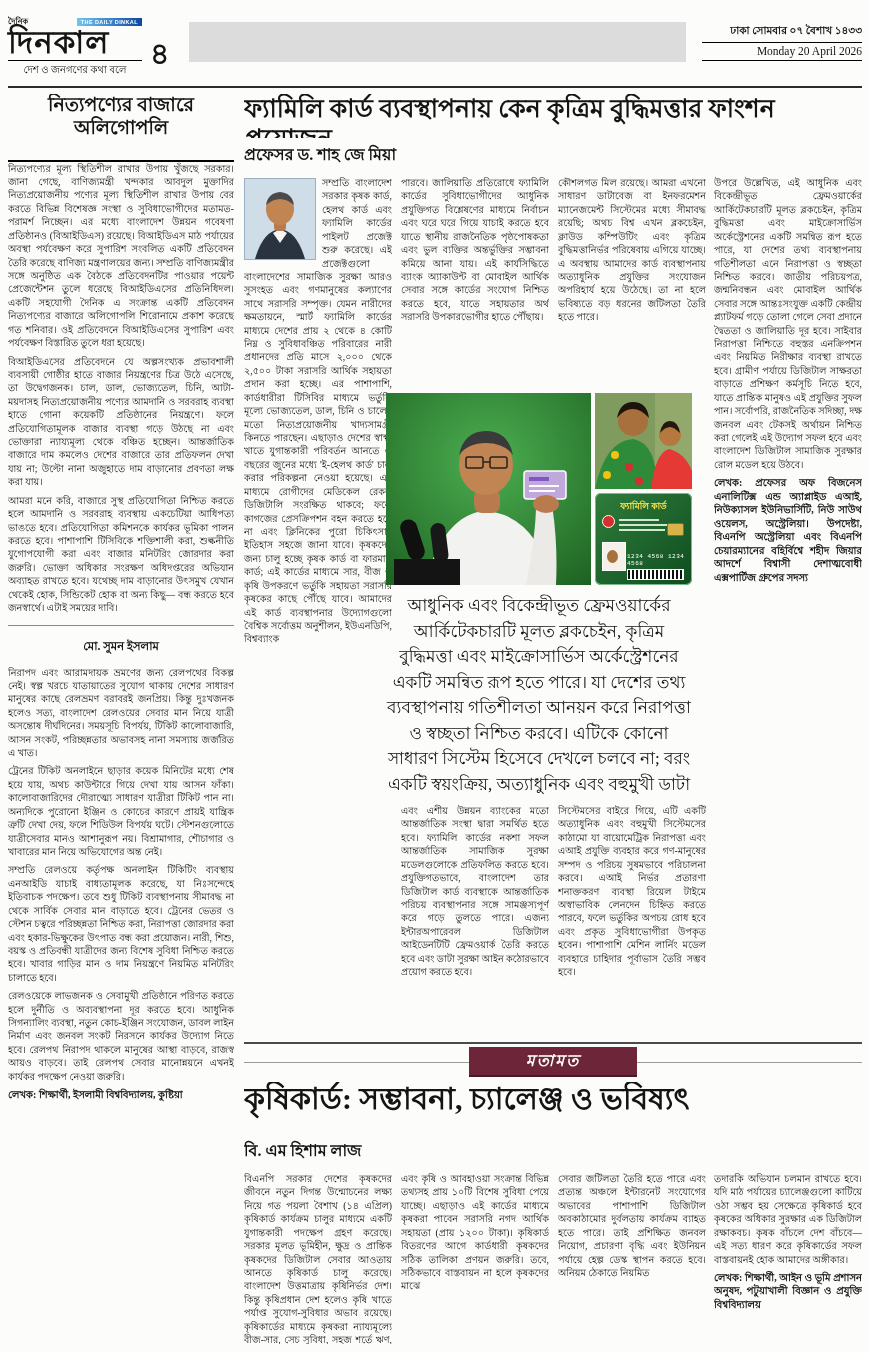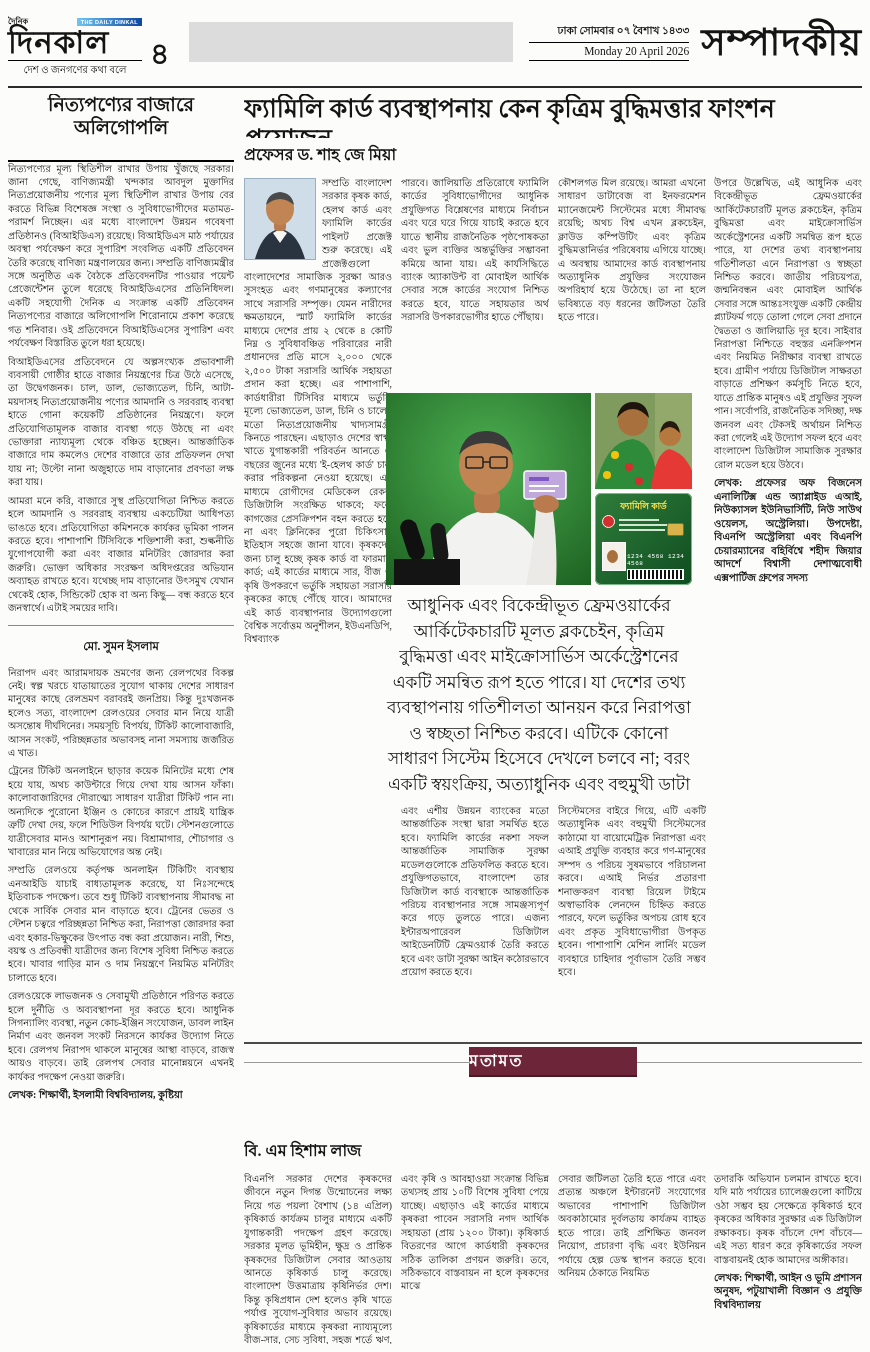--- a/index.html
+++ b/index.html
@@ -56,22 +56,22 @@
   .fc-number{position:absolute;left:32px;bottom:18px;color:#fff;font-size:6px;letter-spacing:.5px;font-family:"Liberation Mono",monospace;}
   .fc-barcode{position:absolute;left:32px;bottom:5px;right:8px;height:9px;background:
       repeating-linear-gradient(90deg,#111 0 2px,#fff 2px 4px);border:1px solid #fff;}
   
   .pull-quote{position:absolute;left:142px;top:417px;width:306px;height:204px;overflow:hidden;
       font-size:17px;line-height:1.5;text-align:center;font-weight:500;}
   
   .op-divider{position:absolute;left:244px;top:1042px;width:618px;border-top:2px solid #4a4a4a;}
   .op-badge-row{position:absolute;left:244px;top:1047px;width:618px;height:30px;display:flex;align-items:center;}
   .op-line{flex:1;border-top:1.5px solid #9a9a9a;}
-  .op-badge{width:168px;height:28px;background:#6d2639;color:#fff;font-size:16px;font-weight:bold;
-      text-align:left;line-height:27px;letter-spacing:2px;border-bottom:2px solid #4a1825;}
+  .op-badge{width:168px;height:28px;background:#6d2639;color:#fff;font-size:16px;font-weight:bold;font-style:italic;
+      text-align:center;line-height:27px;letter-spacing:2px;border-bottom:2px solid #4a1825;}
   .op-headline{position:absolute;left:244px;top:1082px;width:618px;height:50px;overflow:hidden;
       font-size:30px;font-weight:bold;line-height:1.15;}
   .op-byline{position:absolute;left:244px;top:1138px;width:618px;height:26px;overflow:hidden;font-size:16px;font-weight:bold;}
   .op-body{position:absolute;left:244px;top:1172px;width:618px;height:172px;}
   .ocol{position:absolute;top:0;width:148px;height:172px;overflow:hidden;}
 </style>
 </head>
 <body>
 
 <div class="page">
@@ -85,21 +85,20 @@
       <div class="paper-name">দিনকাল</div>
       <div class="logo-rule"></div>
       <div class="tagline">দেশ ও জনগণের কথা বলে</div>
     </div>
     <div class="page-num">৪</div>
     <div class="ad-box"></div>
     <div class="date-block">
       <div class="date-bn">ঢাকা সোমবার ০৭ বৈশাখ ১৪৩৩</div>
       <div class="date-en">Monday 20 April 2026</div>
     </div>
-    <div class="section-masthead">সম্পাদকীয়</div>
   </div>
   <div class="hdr-rule"></div>
 
   <div class="left-rail">
     <div>
       <div class="lr-headline">নিত্যপণ্যের বাজারে অলিগোপলি</div>
       <div class="body-txt">
         <p>নিত্যপণ্যের মূল্য স্থিতিশীল রাখার উপায় খুঁজছে সরকার। জানা গেছে, বাণিজ্যমন্ত্রী খন্দকার আবদুল মুক্তাদির নিত্যপ্রয়োজনীয় পণ্যের মূল্য স্থিতিশীল রাখার উপায় বের করতে বিভিন্ন বিশেষজ্ঞ সংস্থা ও সুবিধাভোগীদের মতামত-পরামর্শ নিচ্ছেন। এর মধ্যে বাংলাদেশ উন্নয়ন গবেষণা প্রতিষ্ঠানও (বিআইডিএস) রয়েছে। বিআইডিএস মাঠ পর্যায়ের অবস্থা পর্যবেক্ষণ করে সুপারিশ সংবলিত একটি প্রতিবেদন তৈরি করেছে বাণিজ্য মন্ত্রণালয়ের জন্য। সম্প্রতি বাণিজ্যমন্ত্রীর সঙ্গে অনুষ্ঠিত এক বৈঠকে প্রতিবেদনটির পাওয়ার পয়েন্ট প্রেজেন্টেশন তুলে ধরেছে বিআইডিএসের প্রতিনিধিদল। একটি সহযোগী দৈনিক এ সংক্রান্ত একটি প্রতিবেদন নিত্যপণ্যের বাজারে অলিগোপলি শিরোনামে প্রকাশ করেছে গত শনিবার। ওই প্রতিবেদনে বিআইডিএসের সুপারিশ এবং পর্যবেক্ষণ বিস্তারিত তুলে ধরা হয়েছে।</p>
         <p>বিআইডিএসের প্রতিবেদনে যে অল্পসংখ্যক প্রভাবশালী ব্যবসায়ী গোষ্ঠীর হাতে বাজার নিয়ন্ত্রণের চিত্র উঠে এসেছে, তা উদ্বেগজনক। চাল, ডাল, ভোজ্যতেল, চিনি, আটা-ময়দাসহ নিত্যপ্রয়োজনীয় পণ্যের আমদানি ও সরবরাহ ব্যবস্থা হাতে গোনা কয়েকটি প্রতিষ্ঠানের নিয়ন্ত্রণে। ফলে প্রতিযোগিতামূলক বাজার ব্যবস্থা গড়ে উঠছে না এবং ভোক্তারা ন্যায্যমূল্য থেকে বঞ্চিত হচ্ছেন। আন্তর্জাতিক বাজারে দাম কমলেও দেশের বাজারে তার প্রতিফলন দেখা যায় না; উল্টো নানা অজুহাতে দাম বাড়ানোর প্রবণতা লক্ষ করা যায়।</p>
         <p>আমরা মনে করি, বাজারে সুস্থ প্রতিযোগিতা নিশ্চিত করতে হলে আমদানি ও সরবরাহ ব্যবস্থায় একচেটিয়া আধিপত্য ভাঙতে হবে। প্রতিযোগিতা কমিশনকে কার্যকর ভূমিকা পালন করতে হবে। পাশাপাশি টিসিবিকে শক্তিশালী করা, শুল্কনীতি যুগোপযোগী করা এবং বাজার মনিটরিং জোরদার করা জরুরি। ভোক্তা অধিকার সংরক্ষণ অধিদপ্তরের অভিযান অব্যাহত রাখতে হবে। যথেচ্ছ দাম বাড়ানোর উৎসমুখ যেখান থেকেই হোক, সিন্ডিকেট হোক বা অন্য কিছু— বন্ধ করতে হবে জনস্বার্থে। এটাই সময়ের দাবি।</p>
@@ -210,20 +209,21 @@
       <div class="pull-quote">আধুনিক এবং বিকেন্দ্রীভূত ফ্রেমওয়ার্কের আর্কিটেকচারটি মূলত ব্লকচেইন, কৃত্রিম বুদ্ধিমত্তা এবং মাইক্রোসার্ভিস অর্কেস্ট্রেশনের একটি সমন্বিত রূপ হতে পারে। যা দেশের তথ্য ব্যবস্থাপনায় গতিশীলতা আনয়ন করে নিরাপত্তা ও স্বচ্ছতা নিশ্চিত করবে। এটিকে কোনো সাধারণ সিস্টেম হিসেবে দেখলে চলবে না; বরং একটি স্বয়ংক্রিয়, অত্যাধুনিক এবং বহুমুখী ডাটা সমাধান কাঠামো যা বায়োমেট্রিক নিরাপত্তা এবং এআই প্রযুক্তি ব্যবহার করে গণ-মানুষের জাতীয় সম্পদ সুষমভাবে বন্টন পরিচালনা করতে সক্ষম করা আমাদের লক্ষ্য হওয়া উচিত</div>
     </div>
   </div>
 
   <div class="op-divider"></div>
   <div class="op-badge-row">
     <div class="op-line"></div>
     <div class="op-badge">মতামত</div>
     <div class="op-line"></div>
   </div>
+  <div class="op-headline">কৃষিকার্ড: সম্ভাবনা, চ্যালেঞ্জ ও ভবিষ্যৎ</div>
   <div class="op-byline">বি. এম হিশাম লাজ</div>
   <div class="op-body">
     <div class="ocol body-txt" style="left:0;">বিএনপি সরকার দেশের কৃষকদের জীবনে নতুন দিগন্ত উন্মোচনের লক্ষ্য নিয়ে গত পয়লা বৈশাখ (১৪ এপ্রিল) কৃষিকার্ড কার্যক্রম চালুর মাধ্যমে একটি যুগান্তকারী পদক্ষেপ গ্রহণ করেছে। সরকার মূলত ভূমিহীন, ক্ষুদ্র ও প্রান্তিক কৃষকদের ডিজিটাল সেবার আওতায় আনতে কৃষিকার্ড চালু করেছে। বাংলাদেশ উত্তমাত্রায় কৃষিনির্ভর দেশ। কিন্তু কৃষিপ্রধান দেশ হলেও কৃষি খাতে পর্যাপ্ত সুযোগ-সুবিধার অভাব রয়েছে। কৃষিকার্ডের মাধ্যমে কৃষকরা ন্যায্যমূল্যে বীজ-সার, সেচ সুবিধা, সহজ শর্তে ঋণ, কৃষি যন্ত্রপাতিতে ভর্তুকি</div>
     <div class="ocol body-txt" style="left:157px;">এবং কৃষি ও আবহাওয়া সংক্রান্ত বিভিন্ন তথ্যসহ প্রায় ১০টি বিশেষ সুবিধা পেয়ে যাচ্ছে। এছাড়াও এই কার্ডের মাধ্যমে কৃষকরা পাবেন সরাসরি নগদ আর্থিক সহায়তা (প্রায় ১২০০ টাকা)। কৃষিকার্ড বিতরণের আগে কার্ডধারী কৃষকদের সঠিক তালিকা প্রণয়ন জরুরি। তবে, সঠিকভাবে বাস্তবায়ন না হলে কৃষকদের মাঝে</div>
     <div class="ocol body-txt" style="left:470px;width:148px;">
       <p>তদারকি অভিযান চলমান রাখতে হবে। যদি মাঠ পর্যায়ের চ্যালেঞ্জগুলো কাটিয়ে ওঠা সম্ভব হয় সেক্ষেত্রে কৃষিকার্ড হবে কৃষকের অধিকার সুরক্ষার এক ডিজিটাল রক্ষাকবচ। কৃষক বাঁচলে দেশ বাঁচবে— এই সত্য ধারণ করে কৃষিকার্ডের সফল বাস্তবায়নই হোক আমাদের অঙ্গীকার।</p>
       <div class="credit">লেখক: শিক্ষার্থী, আইন ও ভূমি প্রশাসন অনুষদ, পটুয়াখালী বিজ্ঞান ও প্রযুক্তি বিশ্ববিদ্যালয়</div>
     </div>
     <div class="ocol body-txt" style="left:314px;">সেবার জটিলতা তৈরি হতে পারে এবং প্রত্যন্ত অঞ্চলে ইন্টারনেট সংযোগের অভাবের পাশাপাশি ডিজিটাল অবকাঠামোর দুর্বলতায় কার্যক্রম ব্যাহত হতে পারে। তাই প্রশিক্ষিত জনবল নিয়োগ, প্রচারণা বৃদ্ধি এবং ইউনিয়ন পর্যায়ে হেল্প ডেস্ক স্থাপন করতে হবে। অনিয়ম ঠেকাতে নিয়মিত</div>
   </div>

